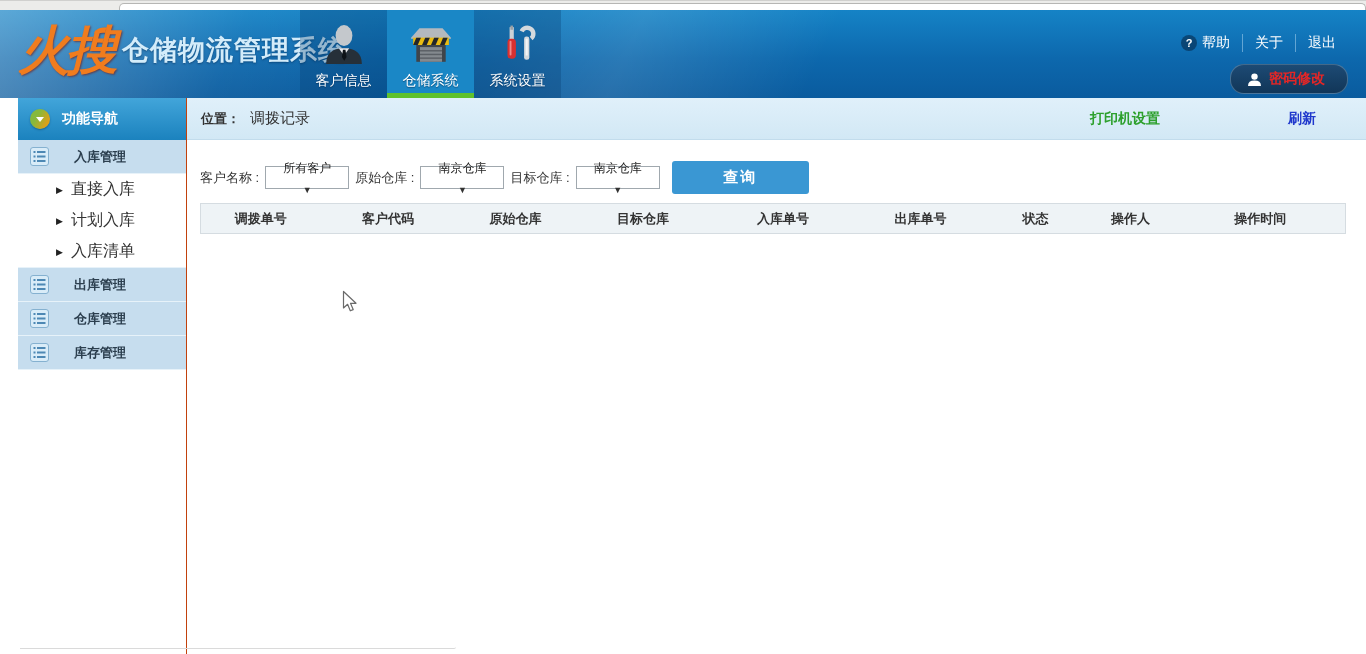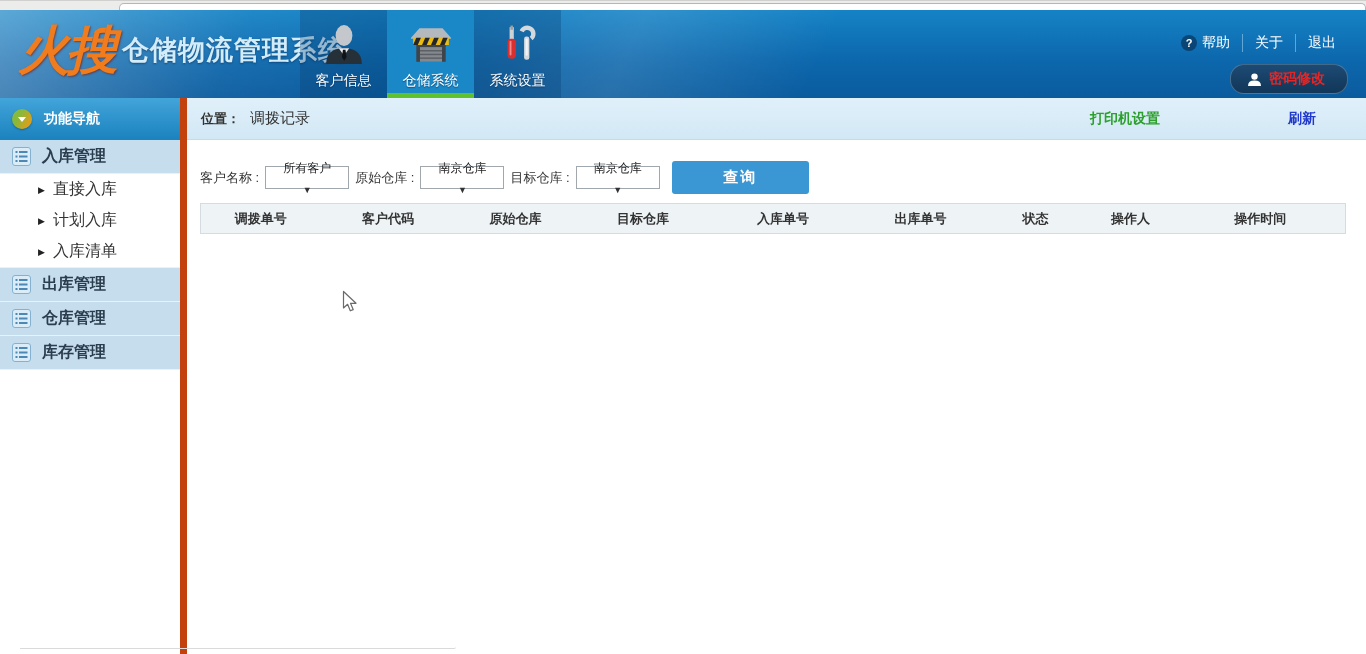--- a/index.html
+++ b/index.html
@@ -39,31 +39,31 @@
     color:#fff; font-weight:bold; font-size:11px; align-items:center; justify-content:center; margin-right:5px; }
   .pwd-pill { display:inline-flex; align-items:center; gap:7px; margin-top:12px; padding:5px 22px 5px 16px;
     background:linear-gradient(180deg,#1d4a74,#113658); border:1px solid rgba(160,200,230,0.35);
     border-radius:14px; cursor:pointer; }
   .pwd-pill-label { color:#e42626; font-size:14px; font-weight:bold; }
 
   
   .body-row { position:absolute; top:98px; left:0; width:1366px; height:556px; display:flex; }
 
   
-  .sidebar { width:187px; height:556px; background:#fff; border-right:7px solid #c2410c; flex:none; }
+  .sidebar { width:187px; height:556px; background:#fff; border-right:1px solid #c2410c; flex:none;padding-left:18px; }
   .sidebar-header { height:42px; display:flex; align-items:center; padding-left:12px;
     background:linear-gradient(180deg,#42a5da,#1b82be); }
   .nav-circle-icon { width:20px; height:20px; border-radius:50%; background:linear-gradient(120deg,#86b93c 35%,#dca018 80%);
     display:flex; align-items:center; justify-content:center; box-shadow:0 1px 2px rgba(0,40,70,0.4); }
   .nav-circle-icon::after { content:""; width:0; height:0; border-left:4px solid transparent; border-right:4px solid transparent;
     border-top:5px solid #fff; margin-top:1px; }
   .sidebar-header-label { color:#fff; font-size:14px; font-weight:bold; margin-left:12px; }
   .side-group { height:34px; display:flex; align-items:center; padding-left:12px; background:#c6ddee;
     border-bottom:1px solid #e7f2f9; cursor:pointer; }
-  .side-group-label { font-size:16px; font-weight:bold; color:#2b3e4e; margin-left:11px; }
+  .side-group-label { font-size:13px; font-weight:bold; color:#2b3e4e; margin-left:25px; }
   .side-icon { width:19px; height:19px; flex:none; }
   .submenu { background:#fff; border-bottom:1px solid #e7f2f9; }
   .submenu-item { height:31px; display:flex; align-items:center; padding-left:38px; cursor:pointer; }
   .submenu-arrow { font-size:9px; color:#222; margin-right:8px; }
   .submenu-label { font-size:16px; color:#333; }
 
   
   .main { flex:1; position:relative; background:#fff; }
   .breadcrumb-bar { height:42px; background:linear-gradient(180deg,#e0f0fa,#d2e8f5); border-bottom:1px solid #c2dcec;
     display:flex; align-items:center; padding:0 22px 0 14px; }

